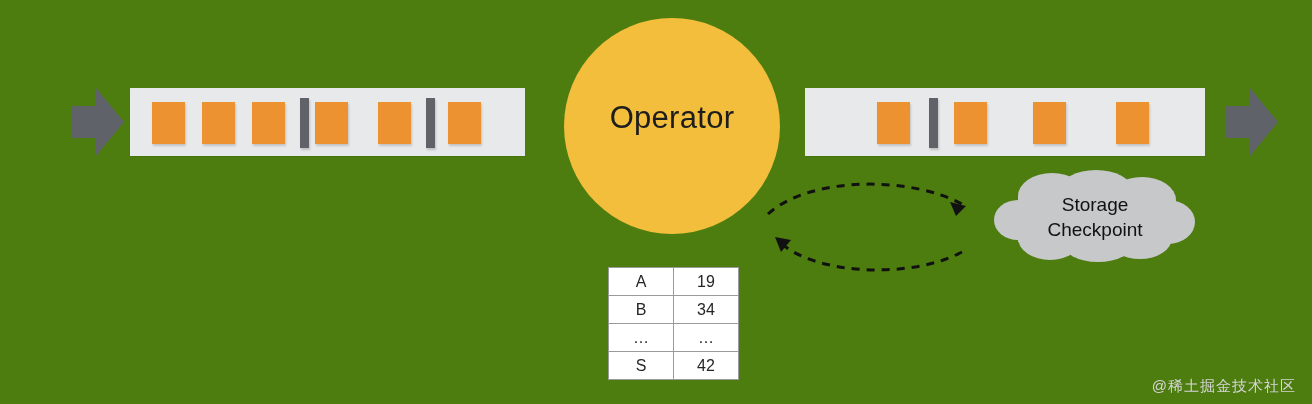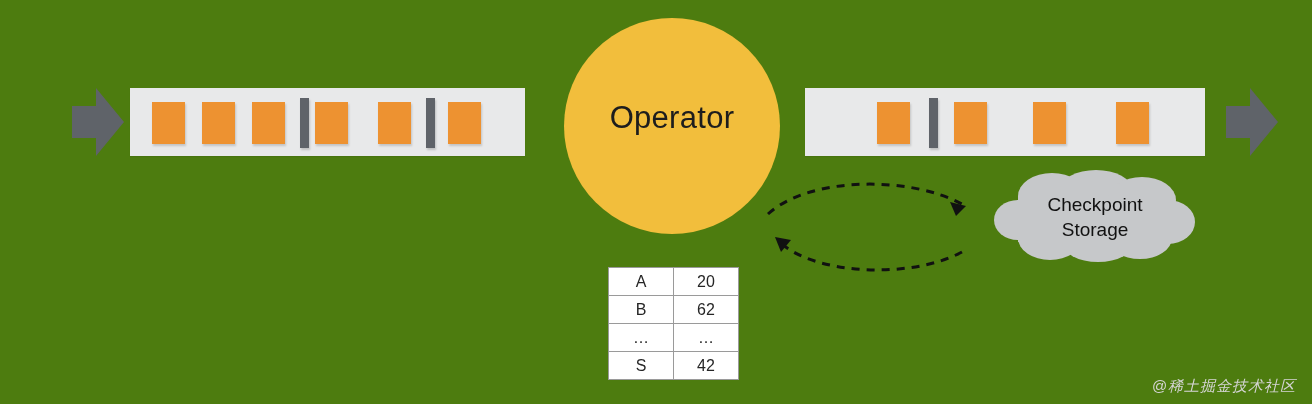--- a/index.html
+++ b/index.html
@@ -155,21 +155,20 @@
   }
 
   
   .watermark {
     position: absolute;
     right: 16px;
     bottom: 8px;
     font-size: 15px;
     color: #d5d5d5;
     letter-spacing: 1px;
-    font-style: italic;
   }
 </style>
 </head>
 <body>
 
 <div id="canvas">
 
   <svg class="flow-arrow inflow" viewBox="0 0 58 72">
     <path d="M4 20 L28 20 L28 2 L56 36 L28 70 L28 52 L4 52 Z" fill="#5F6369"></path>
   </svg>
@@ -186,25 +185,25 @@
   </div>
 
   <div class="operator-circle"></div>
   <div class="operator-label">Operator</div>
 
 
   <table class="kv-table">
     <tbody>
       <tr>
         <td>A</td>
-        <td>20</td>
+        <td>19</td>
       </tr>
       <tr>
         <td>B</td>
-        <td>62</td>
+        <td>34</td>
       </tr>
       <tr>
         <td>…</td>
         <td>…</td>
       </tr>
       <tr>
         <td>S</td>
         <td>42</td>
       </tr>
     </tbody>
@@ -226,22 +225,22 @@
       <ellipse cx="150" cy="30" rx="34" ry="23"></ellipse>
       <ellipse cx="176" cy="52" rx="27" ry="22"></ellipse>
       <ellipse cx="26" cy="50" rx="24" ry="20"></ellipse>
       <ellipse cx="58" cy="68" rx="32" ry="22"></ellipse>
       <ellipse cx="106" cy="72" rx="36" ry="20"></ellipse>
       <ellipse cx="148" cy="68" rx="32" ry="21"></ellipse>
       <rect x="26" y="26" width="152" height="46"></rect>
     </g>
   </svg>
   <div class="cloud-label">
+    <div>Storage</div>
     <div>Checkpoint</div>
-    <div>Storage</div>
   </div>
 
   <div class="stream-bar right">
     <div class="record-block" style="left:72px"></div>
     <div class="barrier-bar" style="left:124px"></div>
     <div class="record-block" style="left:149px"></div>
     <div class="record-block" style="left:228px"></div>
     <div class="record-block" style="left:311px"></div>
   </div>
 

